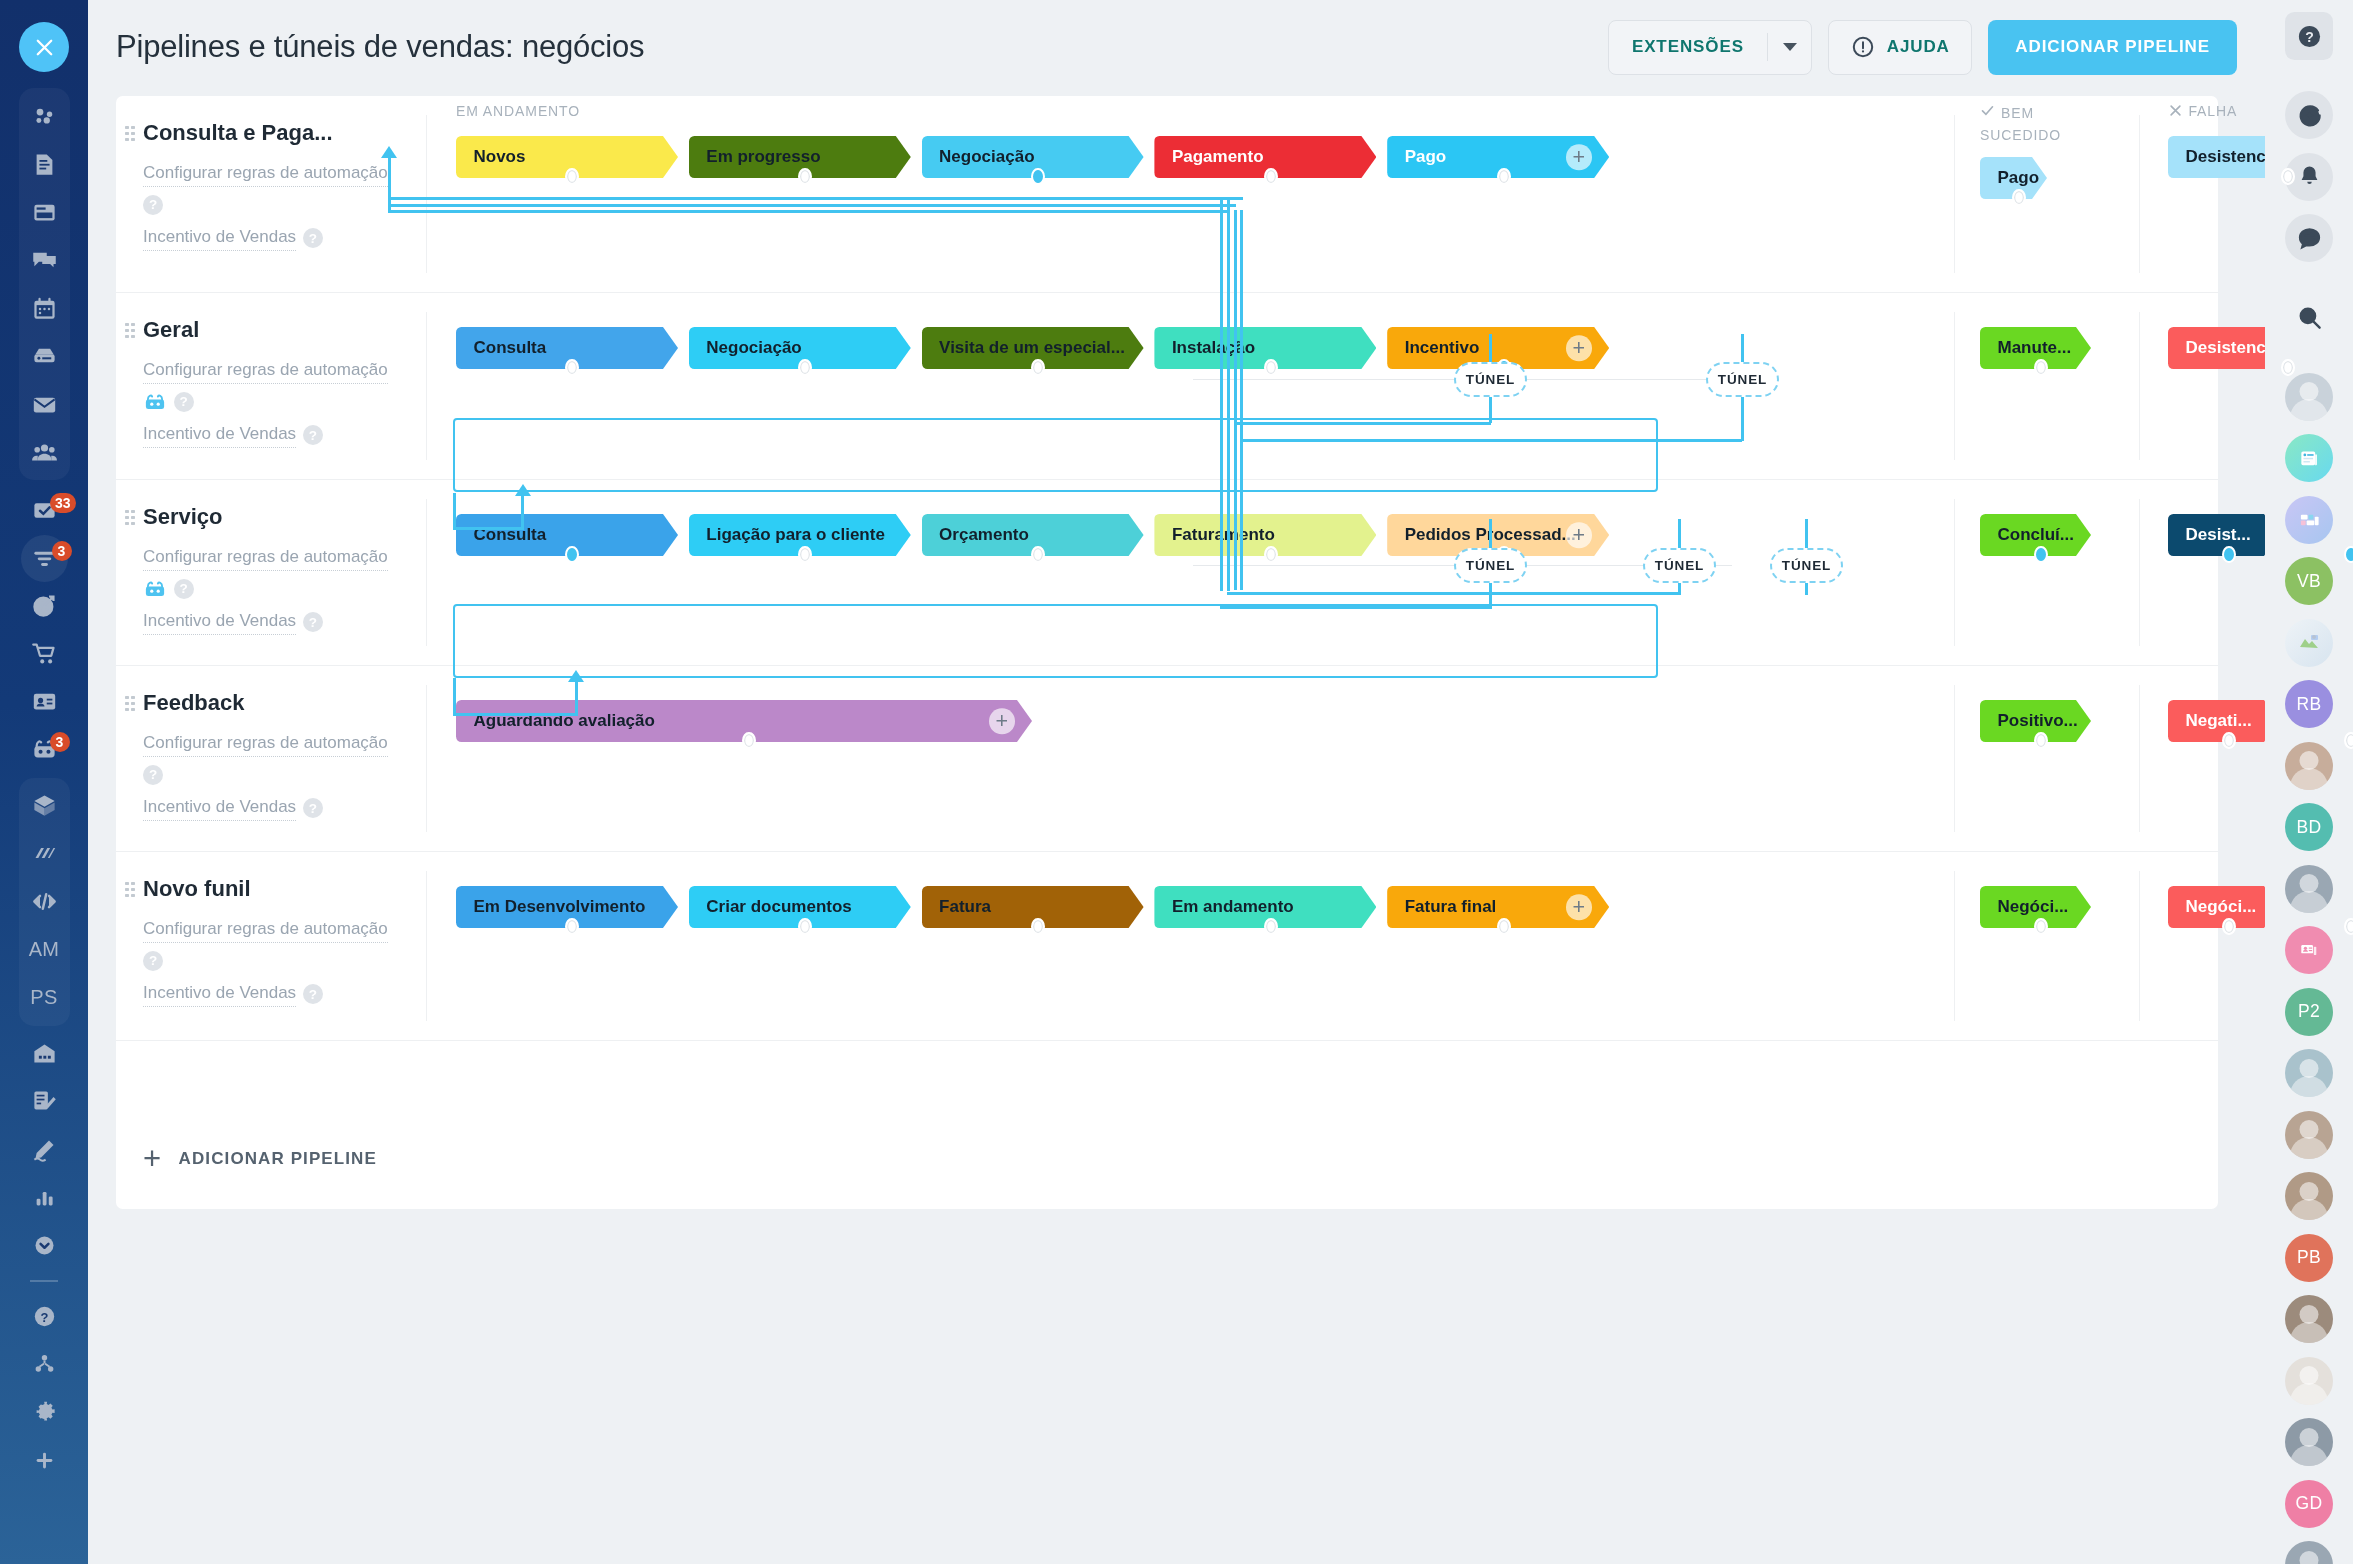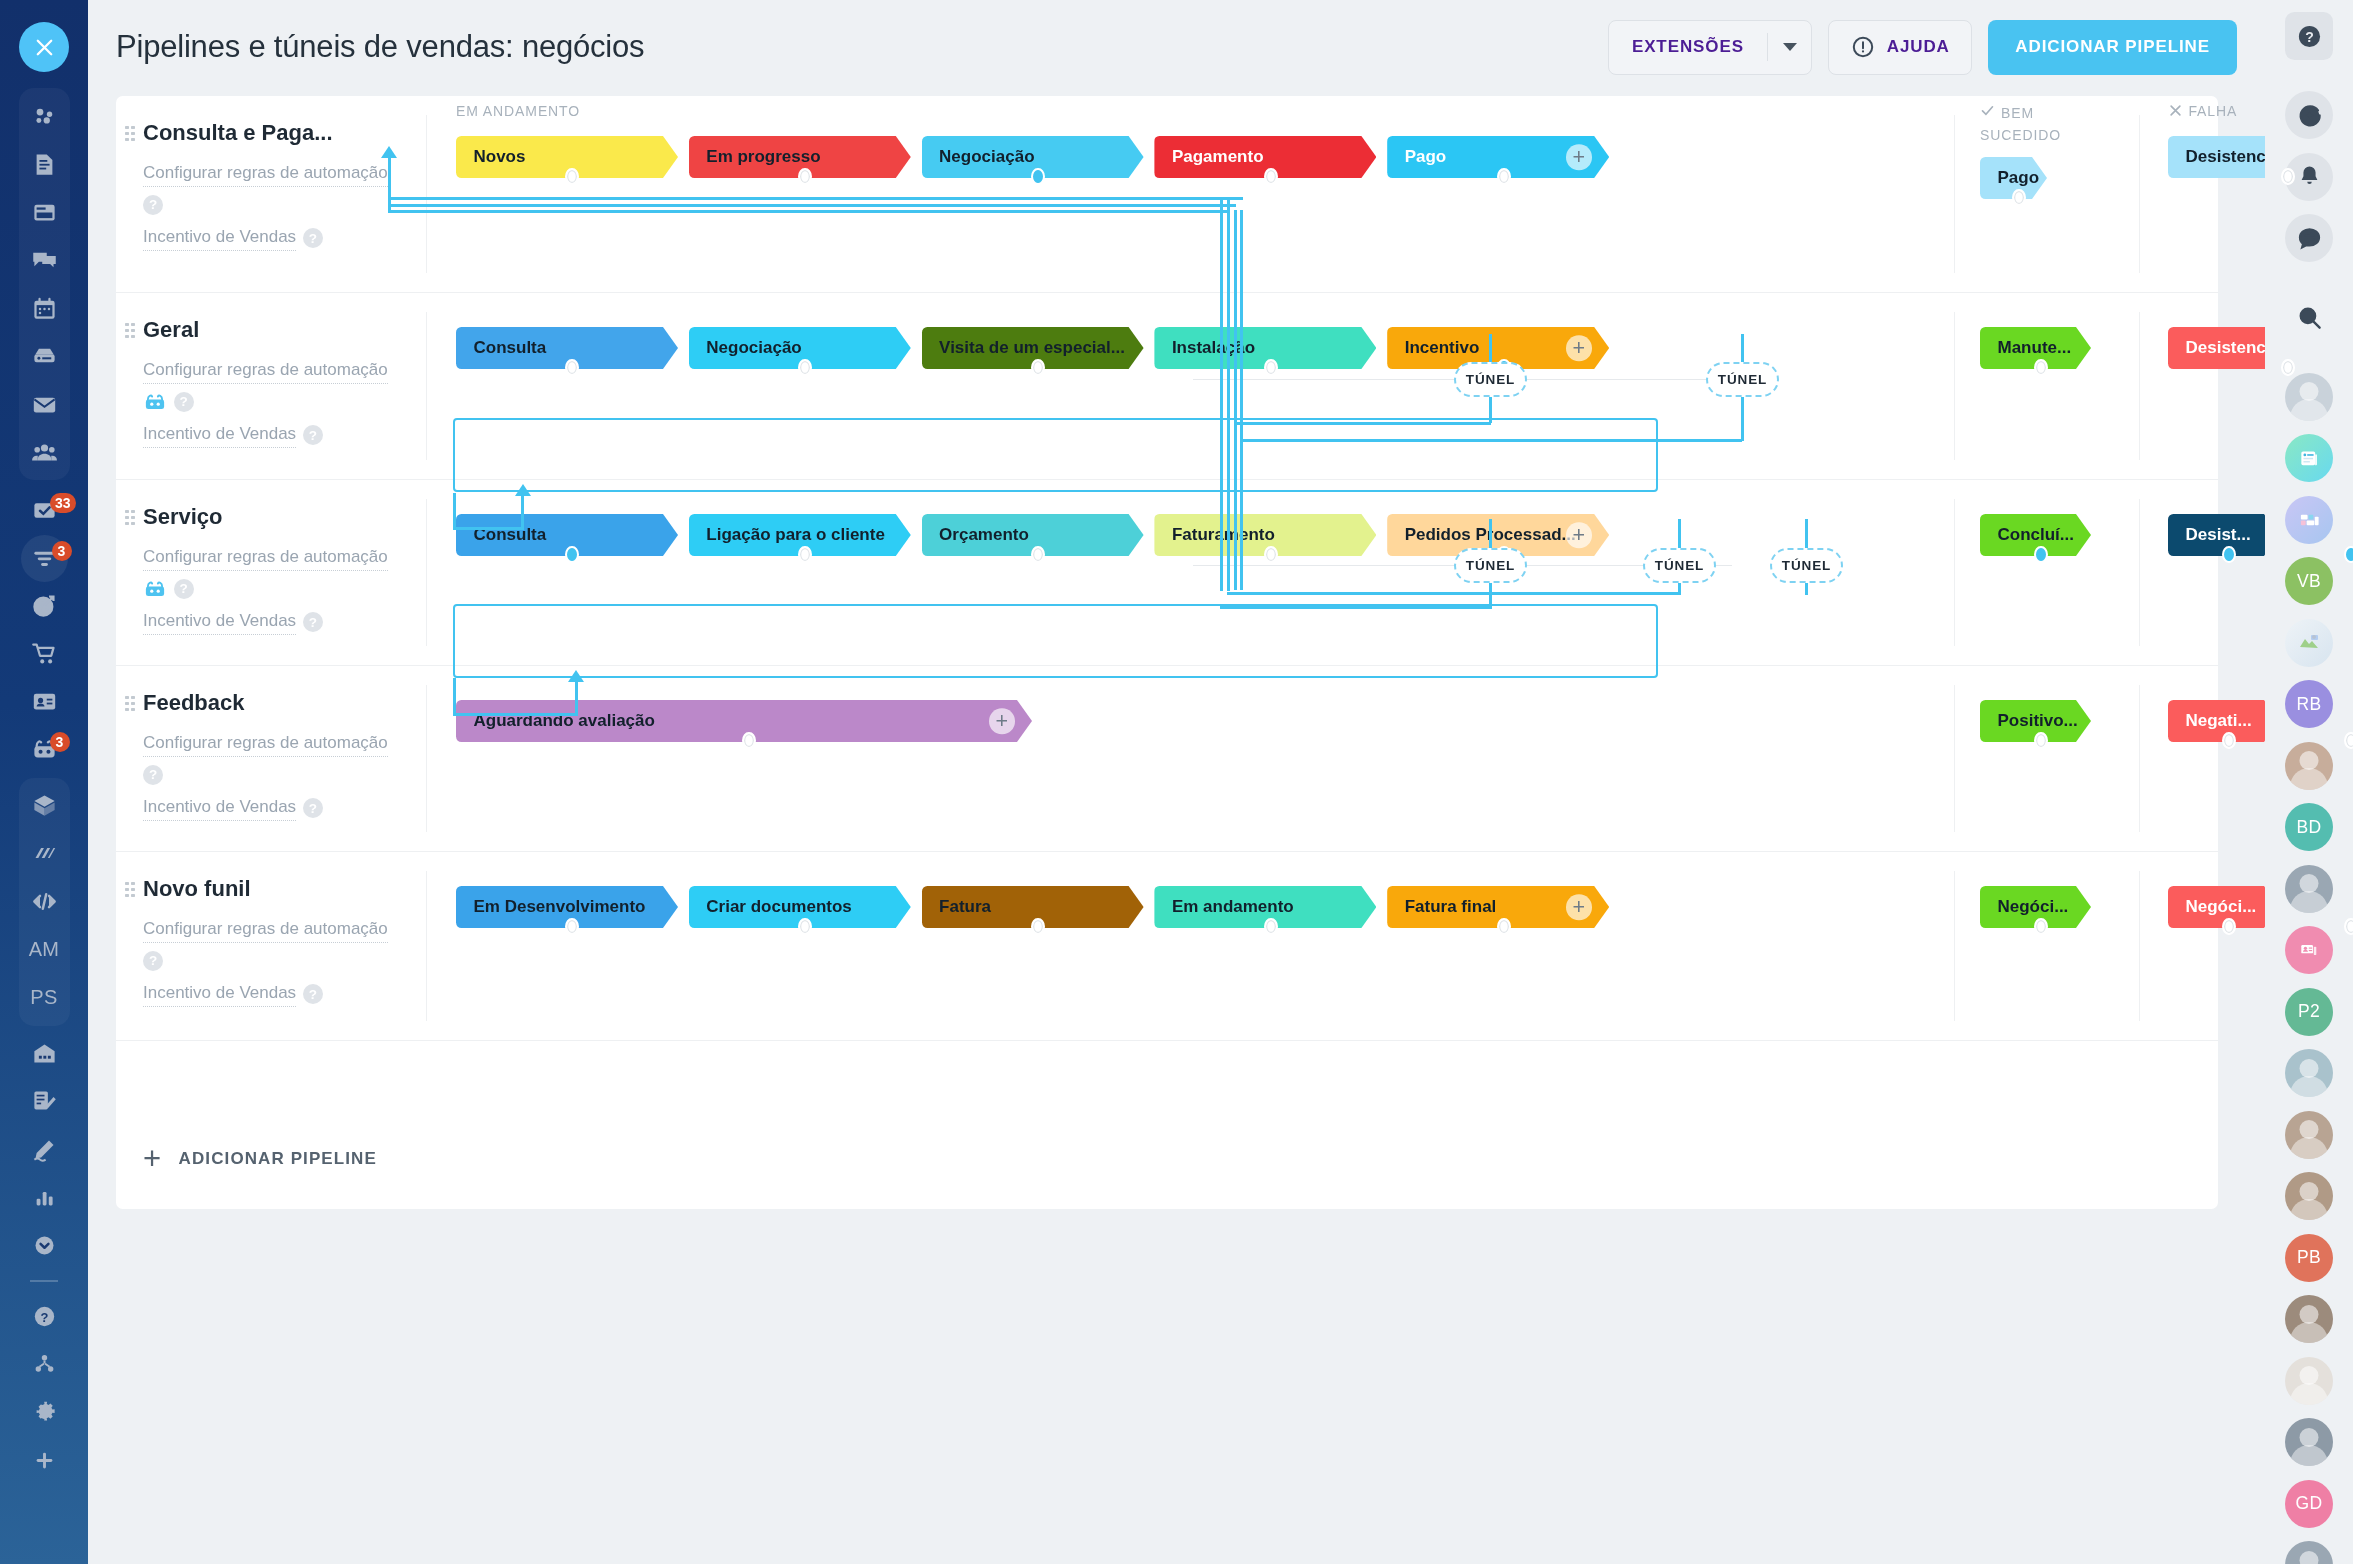--- a/index.html
+++ b/index.html
@@ -90,21 +90,21 @@
     position: absolute; left: 88px; top: 0; right: 88px; height: 94px;
     display: flex; align-items: center; padding: 0 28px 0 28px;
   }
   #page-title { font-size: 31px; font-weight: 400; color: #25313c; letter-spacing: -0.2px; }
   .header-actions { margin-left: auto; display: flex; align-items: center; gap: 16px; }
   .btn {
     height: 55px; border-radius: 8px; display: flex; align-items: center;
     font-size: 17px; font-weight: 700; letter-spacing: 0.9px; cursor: pointer;
     user-select: none;
   }
-  .btn-outline { background: #f2f4f7; border: 1.3px solid #dde1e6; color: #4c1d95; }
+  .btn-outline { background: #f2f4f7; border: 1.3px solid #dde1e6; color: #0f766e; }
   .btn-ext-label { padding: 0 23px; }
   .btn-ext-sep { width: 1.3px; height: 28px; background: #dde1e6; }
   .btn-ext-caret { width: 43px; display: flex; align-items: center; justify-content: center; }
   .caret { width: 0; height: 0; border-left: 7.4px solid transparent; border-right: 7.4px solid transparent; border-top: 8.8px solid #47535f; }
   .btn-help { padding: 0 21.5px; gap: 12px; }
   .btn-help svg { width: 24px; height: 24px; }
   .btn-primary { background: #49c3f1; color: #fff; padding: 0 27px; }
 
   
   #card {
@@ -512,21 +512,21 @@
           </svg>
         <span>FALHA</span>
       </div>
 
       <div class="stage-track" style="left:30px;top:40px">
         <div class="chip-wrap">
           <div class="chip" style="background:#fae94b;width:222px">Novos</div>
           <div class="chip-dot"></div>
         </div>
         <div class="chip-wrap">
-          <div class="chip" style="background:#ef4444;width:222px">Em progresso</div>
+          <div class="chip" style="background:#4d7c0f;width:222px">Em progresso</div>
           <div class="chip-dot"></div>
         </div>
         <div class="chip-wrap">
           <div class="chip" style="background:#46cbf2;width:222px">Negociação</div>
           <div class="chip-dot active"></div>
         </div>
         <div class="chip-wrap">
           <div class="chip light-text" style="background:#ec2d35;width:222px">Pagamento</div>
           <div class="chip-dot"></div>
         </div>

